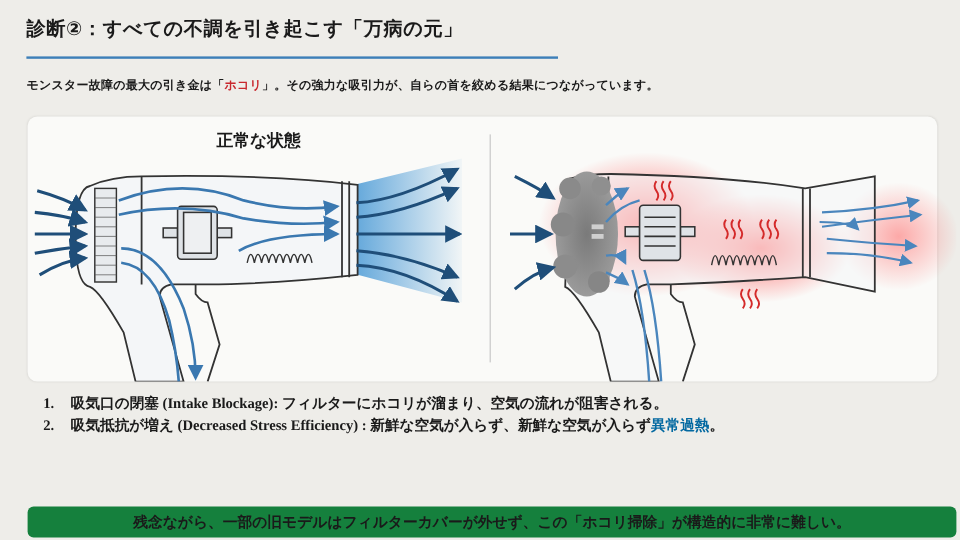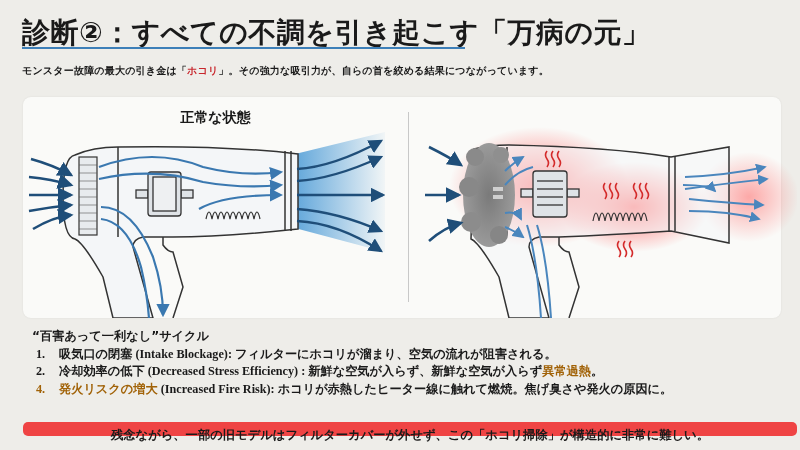--- a/index.html
+++ b/index.html
@@ -1,34 +1,34 @@
 <!DOCTYPE html>
 <html><head>
 <meta charset="utf-8">
 <style>
   html,body{margin:0;padding:0;}
   body{width:800px;height:450px;background:#eeede9;font-family:"DejaVu Sans","Liberation Sans",sans-serif;color:#1a1a1a;position:relative;overflow:hidden;}
-  .title{position:absolute;left:22px;top:14px;font-size:28px;font-weight:bold;letter-spacing:0.5px;white-space:nowrap;}
+  .title{position:absolute;left:22px;top:14px;font-size:16px;font-weight:bold;letter-spacing:0.5px;white-space:nowrap;}
   .title-rule{position:absolute;left:22px;top:47px;width:443px;height:2px;background:#3d7fb8;}
   .lead{position:absolute;left:22px;top:64px;font-size:10px;font-weight:bold;white-space:nowrap;letter-spacing:0.2px;}
   .lead .hl{color:#c8272d;}
   .card{position:absolute;left:23px;top:97px;width:758px;height:221px;background:#fafaf8;border-radius:8px;box-shadow:0 0 2px rgba(0,0,0,0.08);}
   .divider{position:absolute;left:385px;top:15px;width:1px;height:190px;background:#c8c8c8;}
   .panel{position:absolute;top:0;height:221px;}
   .panel.left{left:0;width:385px;}
   .panel.right{left:386px;width:388px;}
   .panel-title{position:absolute;top:12px;width:100%;text-align:center;font-size:14px;font-weight:bold;white-space:nowrap;}
   .panel svg{position:absolute;left:0;top:30px;}
   .cycle{position:absolute;left:32px;top:328px;font-size:12.2px;line-height:17.6px;}
   .cycle-head{font-weight:bold;white-space:nowrap;}
   .cycle ol{margin:0;padding:0;list-style:none;font-family:Liberation Serif, serif;}
   .cycle li{white-space:nowrap;font-weight:bold;}
   .cycle li .num{display:inline-block;width:23px;text-align:left;padding-left:4px;}
-  .cycle li.red .num,.cycle li .red{color:#a16207;}
-  .bottom{position:absolute;left:23px;top:422px;width:774px;height:14px;background:#ef4444;border-radius:5px;text-align:center;line-height:26px;font-size:12.3px;font-weight:bold;white-space:nowrap;}
+  .cycle li.red .num,.cycle li .red{color:#0369a1;}
+  .bottom{position:absolute;left:23px;top:422px;width:774px;height:26px;background:#15803d;border-radius:5px;text-align:center;line-height:26px;font-size:12.3px;font-weight:bold;white-space:nowrap;}
 </style>
 </head>
 <body>
 
 <div class="title">診断②：すべての不調を引き起こす「万病の元」</div>
 <div class="title-rule"></div>
 
 <div class="lead"><span>モンスター故障の最大の引き金は「</span><span class="hl">ホコリ</span><span>」。その強力な吸引力が、自らの首を絞める結果につながっています。</span></div>
 
 <div class="card">
@@ -198,21 +198,19 @@
         <path d="M276,50 Q320,48 356,40"></path>
         <path d="M276,62 Q320,56 358,52"></path>
         <path d="M280,72 Q320,76 354,78"></path>
         <path d="M280,84 Q320,84 350,92"></path>
       </g>
     </svg>
   </div>
 </div>
 
 <div class="cycle">
-  <div class="cycle-head">“百害あって一利なし”サイクル</div>
   <ol>
     <li><span class="num">1.</span><span>吸気口の閉塞</span><span> (Intake Blockage)</span><span>: フィルターにホコリが溜まり、空気の流れが阻害される。</span></li>
-    <li><span class="num">2.</span><span>冷却効率の低下</span><span> (Decreased Stress Efficiency)</span><span> : 新鮮な空気が入らず、新鮮な空気が入らず</span><span class="red">異常過熱</span><span>。</span></li>
-    <li class="red"><span class="num">4.</span><span class="red">発火リスクの増大</span><span> (Increased Fire Risk)</span><span>: ホコリが赤熱したヒーター線に触れて燃焼。焦げ臭さや発火の原因に。</span></li>
+    <li><span class="num">2.</span><span>吸気抵抗が増え</span><span> (Decreased Stress Efficiency)</span><span> : 新鮮な空気が入らず、新鮮な空気が入らず</span><span class="red">異常過熱</span><span>。</span></li>
   </ol>
 </div>
 
 <div class="bottom">残念ながら、一部の旧モデルはフィルターカバーが外せず、この「ホコリ掃除」が構造的に非常に難しい。</div>
 
 </body></html>

